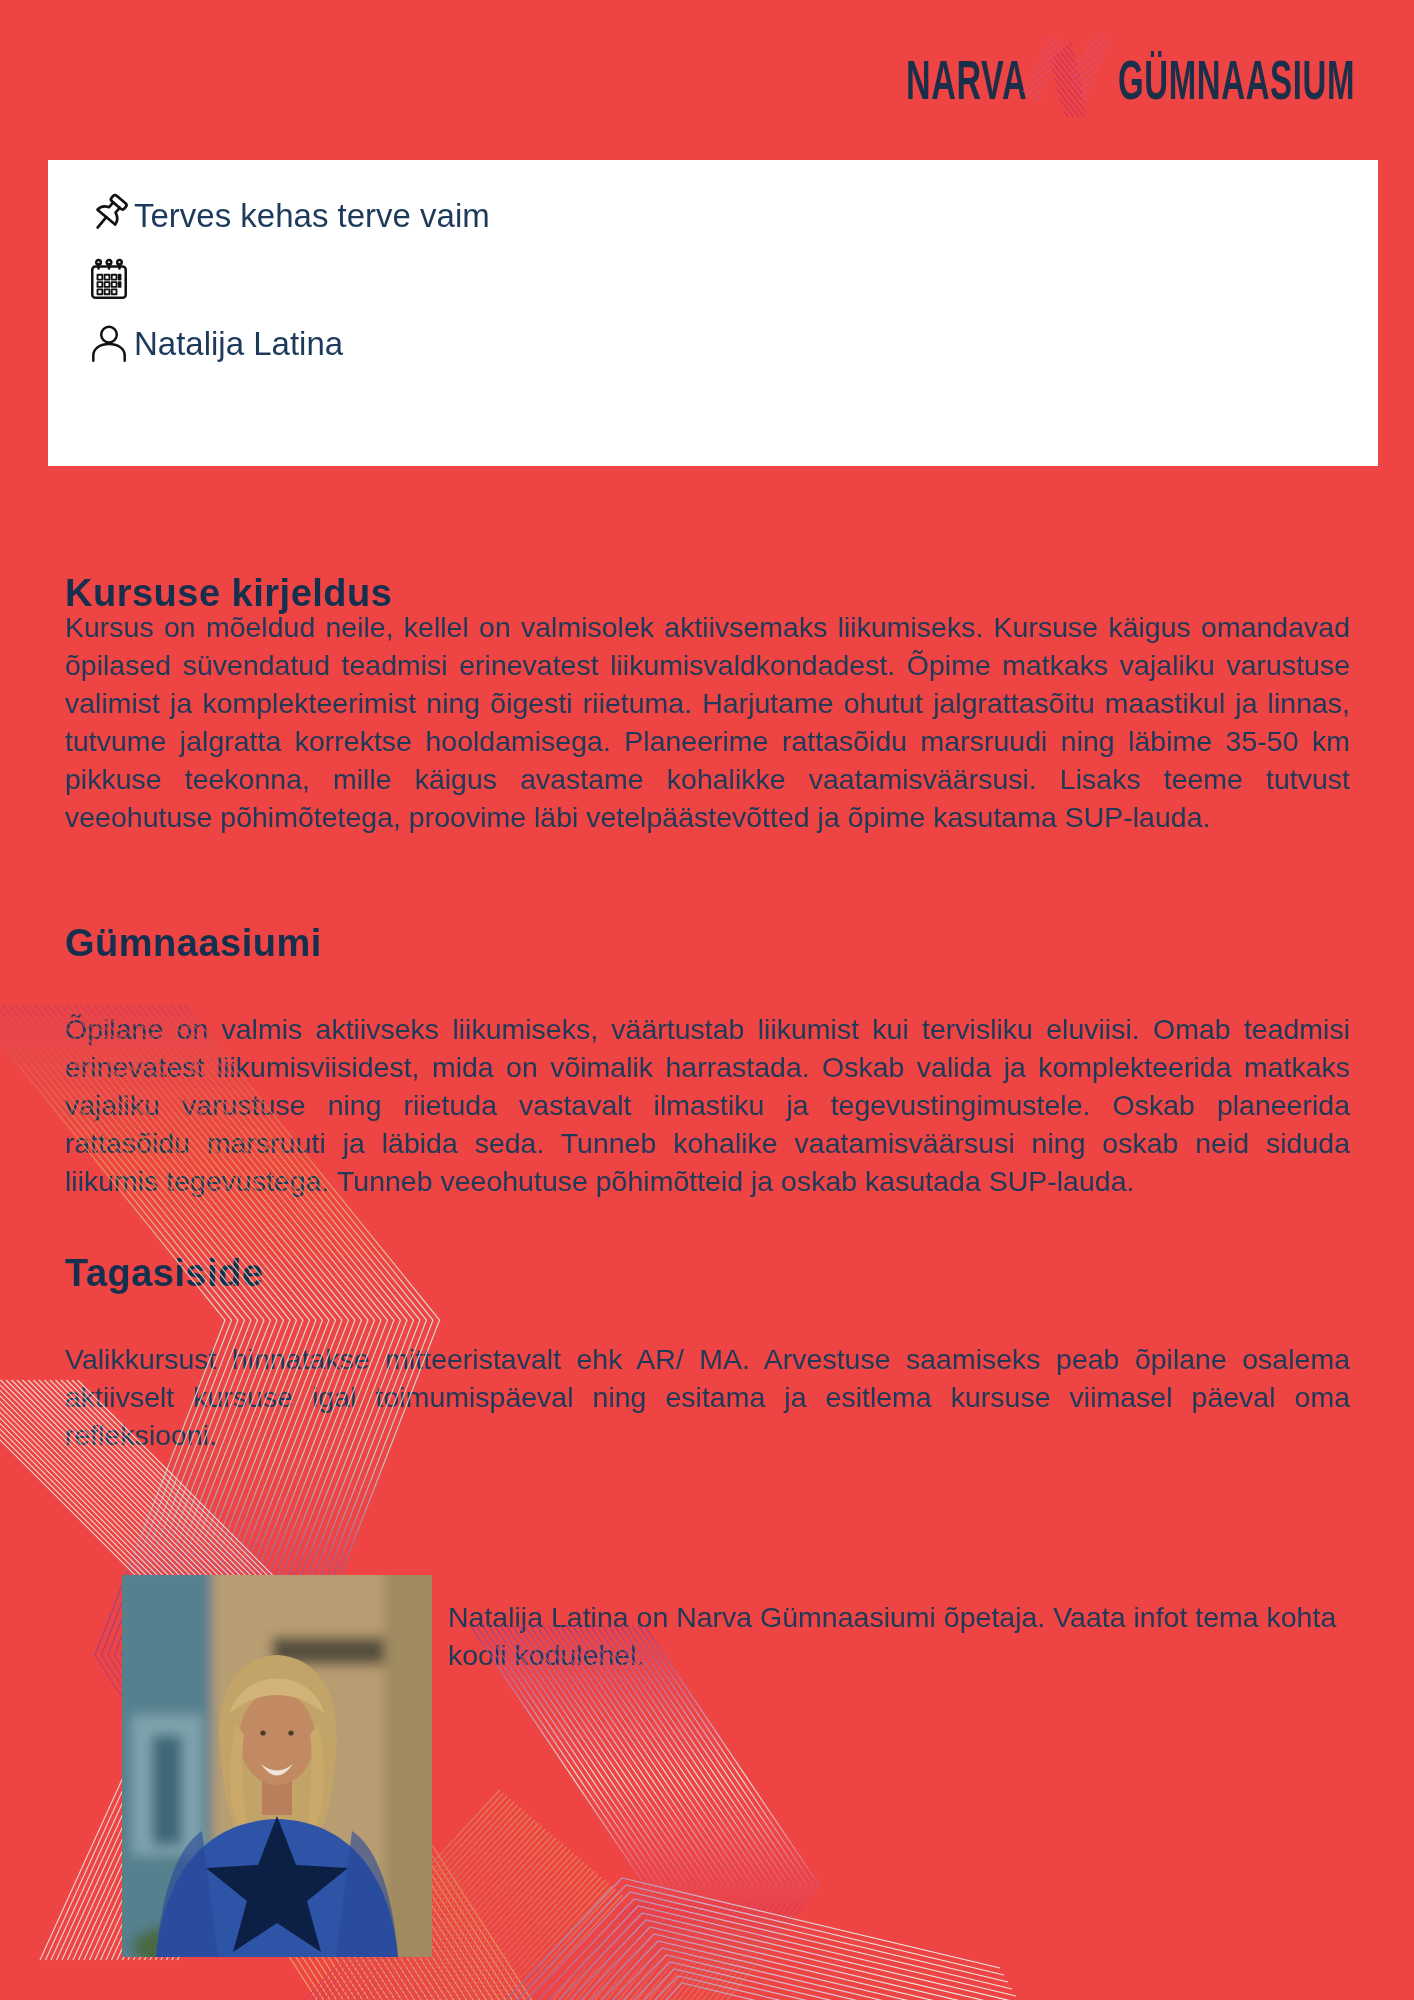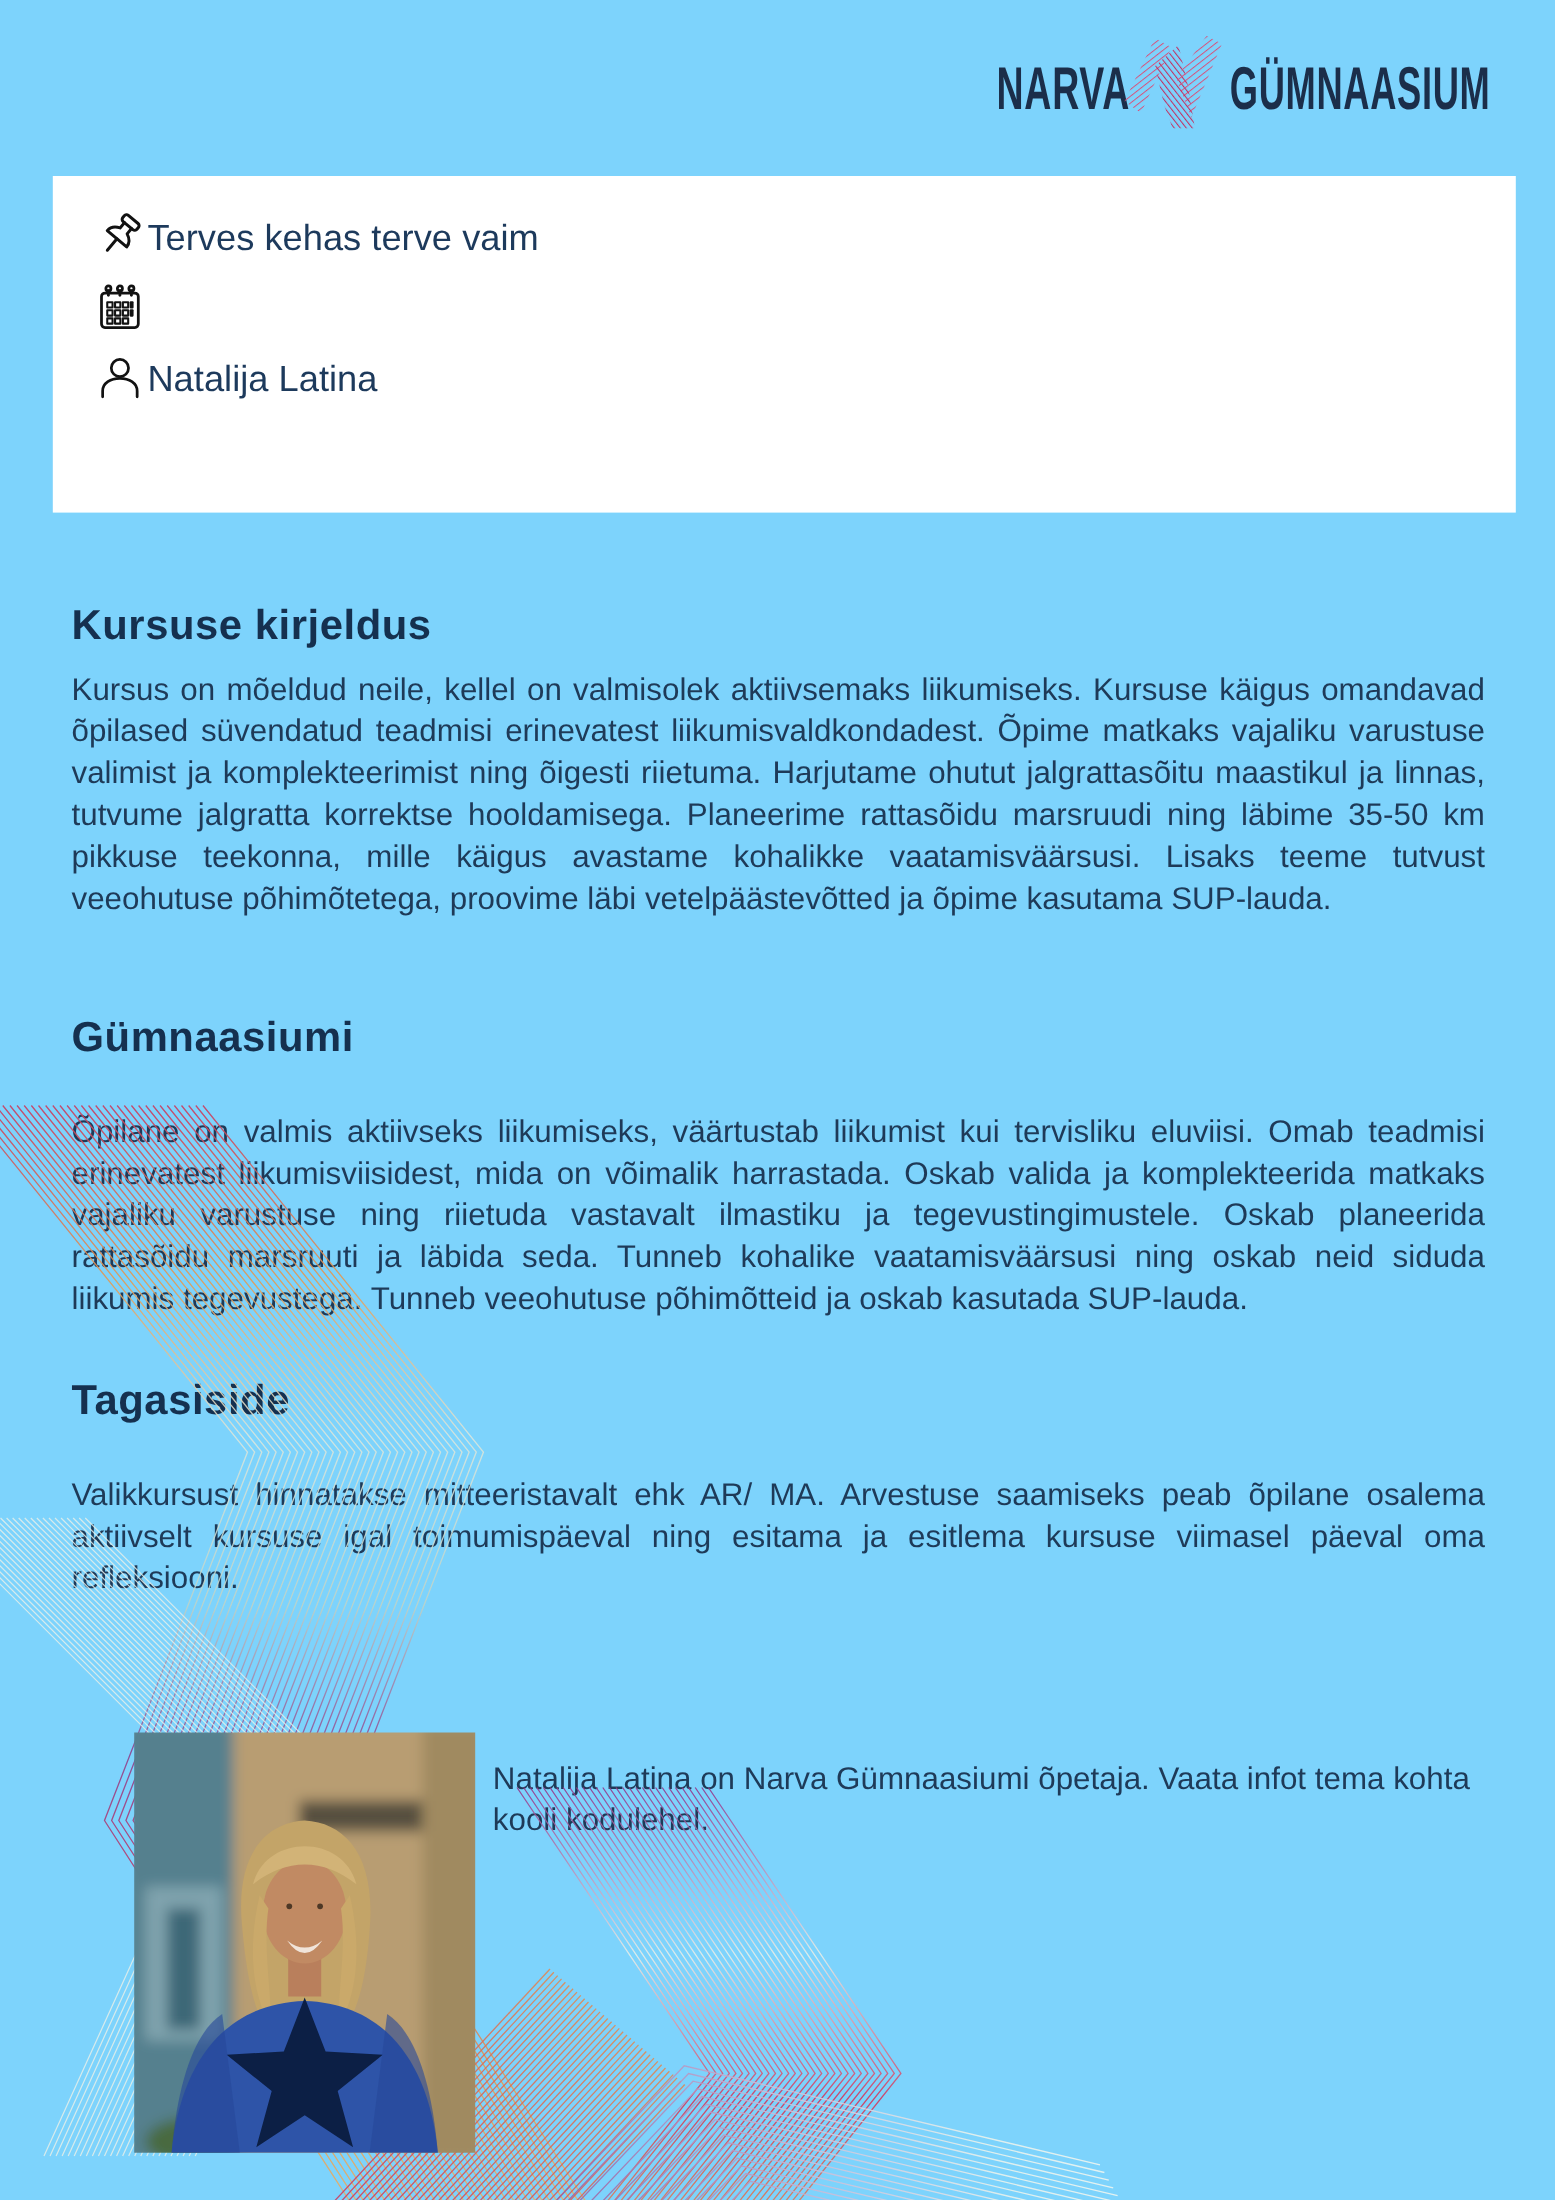--- a/index.html
+++ b/index.html
@@ -1,19 +1,19 @@
 <!DOCTYPE html>
 <html><head>
 <meta charset="utf-8">
 <style>
   html,body{margin:0;padding:0;}
   body{background:#9fb5b0; font-family:"Liberation Sans", sans-serif;}
   #page{
     position:relative; width:1414px; height:2000px; margin:0 auto;
-    background:#7dd3fc; overflow:hidden;
+    background:#ef4444; overflow:hidden;
   }
   
   .logo-text{
     position:absolute; color:#1b2e4a; font-weight:700; font-size:55px;
     letter-spacing:1px; transform-origin:left center; white-space:nowrap;
   }
   #logo-narva{left:906px; top:48px; transform:scaleX(0.62);}
   #logo-gym{left:1118px; top:48px; transform:scaleX(0.60);}
   #logo-mark{position:absolute; left:1018px; top:26px;}
   
@@ -27,21 +27,21 @@
   
   .sec-heading{
     position:absolute; left:65px; margin:0; font-size:38px; font-weight:700;
     color:#15304f; letter-spacing:0.5px;
   }
   .sec-body{
     position:absolute; left:65px; width:1285px; margin:0;
     font-size:28.5px; line-height:38px; color:#1e3a58;
     text-align:justify;
   }
-  #heading-1{top:548px;}
+  #heading-1{top:572px;}
   #body-1{top:608px;}
   #heading-2{top:922px;}
   #body-2{top:1010px;}
   #heading-3{top:1252px;}
   #body-3{top:1340px;}
   
   #teacher-photo{position:absolute; left:122px; top:1575px; width:310px; height:382px; z-index:4;}
   #teacher-caption{
     position:absolute; left:448px; top:1598px; width:920px; margin:0;
     font-size:28.5px; line-height:38px; color:#1e3a58; z-index:2;

